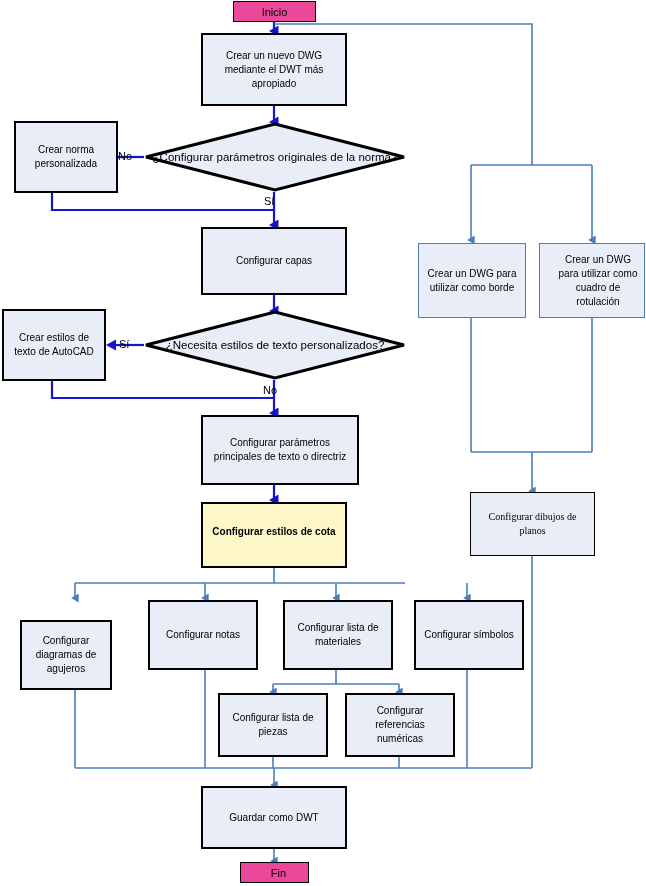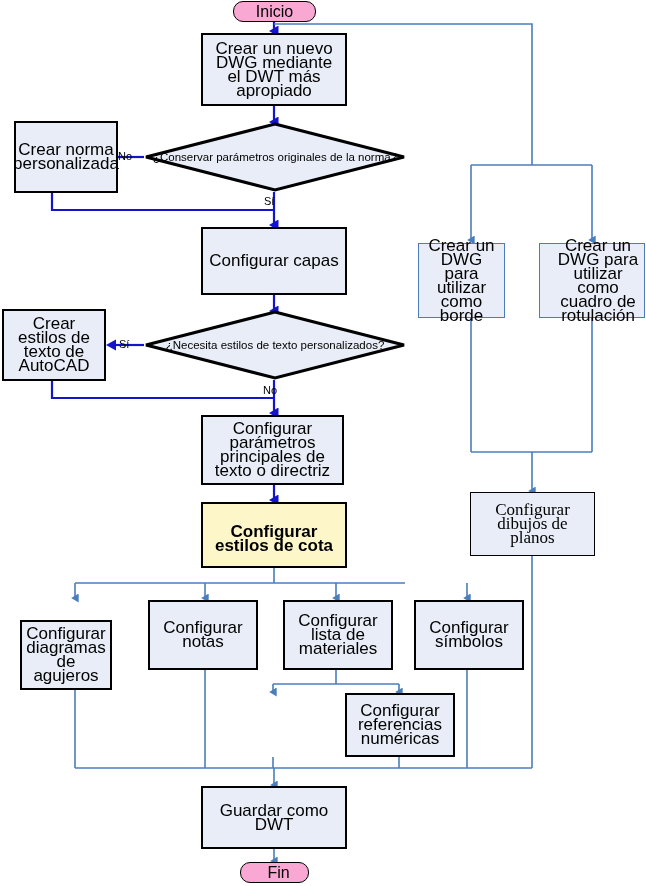--- a/index.html
+++ b/index.html
@@ -24,42 +24,42 @@
   }
   .node {
     position: absolute;
     box-sizing: border-box;
     display: flex;
     align-items: center;
     justify-content: center;
     text-align: center;
     background: #e8edf7;
     color: #000000;
-    font-size: 17px;
+    font-size: 10px;
     line-height: 14px;
     padding: 2px 4px;
   }
   .proc {
     border: 2px solid #000000;
   }
   .proc-thin {
     border: 1px solid #4a7ebb;
   }
   .proc-highlight {
     border: 2px solid #000000;
     background: #fcf6c9;
     align-items: flex-start;
     padding-top: 21px;
     font-weight: bold;
   }
   .terminal {
     border: 1.6px solid #000000;
-    border-radius: 10px;
-    background: #f9a8d4;
-    font-size: 16px;
+    border-radius: 0;
+    background: #ec4899;
+    font-size: 11px;
   }
   .diamond-wrap {
     position: absolute;
   }
   .diamond-wrap svg {
     position: absolute;
     left: 0; top: 0;
   }
   .diamond-label {
     position: absolute;
@@ -170,21 +170,21 @@
   </div>
 
   <div class="node proc" style="left:201px; top:33px; width:146px; height:73px;">
     <span>Crear un nuevo DWG mediante el DWT más apropiado</span>
   </div>
 
   <div class="diamond-wrap" style="left:144px; top:122px; width:262px; height:70px;">
     <svg width="262" height="70" viewBox="0 0 262 70" xmlns="http://www.w3.org/2000/svg">
       <polygon points="131,2 260,35 131,68 2,35" fill="#e8edf7" stroke="#000000" stroke-width="3"></polygon>
     </svg>
-    <div class="diamond-label">¿Conservar parámetros originales de la norma?</div>
+    <div class="diamond-label">¿Configurar parámetros originales de la norma?</div>
   </div>
 
   <div class="node proc" style="left:14px; top:121px; width:104px; height:72px;">
     <span>Crear norma personalizada</span>
   </div>
 
   <div class="node proc" style="left:201px; top:227px; width:146px; height:68px;">
     <span>Configurar capas</span>
   </div>
 
@@ -192,29 +192,29 @@
     <svg width="262" height="70" viewBox="0 0 262 70" xmlns="http://www.w3.org/2000/svg">
       <polygon points="131,2 260,35 131,68 2,35" fill="#e8edf7" stroke="#000000" stroke-width="3"></polygon>
     </svg>
     <div class="diamond-label">¿Necesita estilos de texto personalizados?</div>
   </div>
 
   <div class="node proc" style="left:2px; top:309px; width:104px; height:72px;">
     <span>Crear estilos de texto de AutoCAD</span>
   </div>
 
-  <div class="node proc" style="left:201px; top:415px; width:143px; height:70px;">
+  <div class="node proc" style="left:201px; top:415px; width:158px; height:70px;">
     <span>Configurar parámetros principales de texto o directriz</span>
   </div>
 
   <div class="node proc-highlight" style="left:201px; top:502px; width:146px; height:66px;">
     <span>Configurar estilos de cota</span>
   </div>
 
-  <div class="node proc-thin" style="left:418px; top:243px; width:87px; height:75px;">
+  <div class="node proc-thin" style="left:418px; top:243px; width:108px; height:75px;">
     <span>Crear un DWG para utilizar como borde</span>
   </div>
 
   <div class="node proc-thin" style="left:539px; top:243px; width:106px; height:75px;padding-left:16px;">
     <span>Crear un DWG para utilizar como cuadro de rotulación</span>
   </div>
 
   <div class="node proc-thin" style="left:470px; top:492px; width:125px; height:64px; border:1.5px solid #000;font-family:Liberation Serif, serif;">
     <span>Configurar dibujos de planos</span>
   </div>
@@ -228,20 +228,23 @@
   </div>
 
   <div class="node proc" style="left:283px; top:600px; width:110px; height:70px;">
     <span>Configurar lista de materiales</span>
   </div>
 
   <div class="node proc" style="left:414px; top:600px; width:110px; height:70px;">
     <span>Configurar símbolos</span>
   </div>
 
+  <div class="node proc" style="left:218px; top:693px; width:110px; height:64px;">
+    <span>Configurar lista de piezas</span>
+  </div>
 
   <div class="node proc" style="left:345px; top:693px; width:110px; height:64px;">
     <span>Configurar referencias numéricas</span>
   </div>
 
   <div class="node proc" style="left:201px; top:786px; width:146px; height:63px;">
     <span>Guardar como DWT</span>
   </div>
 
   <div class="node terminal" style="left:240px; top:862px; width:69px; height:21px;padding-left:12px;">

